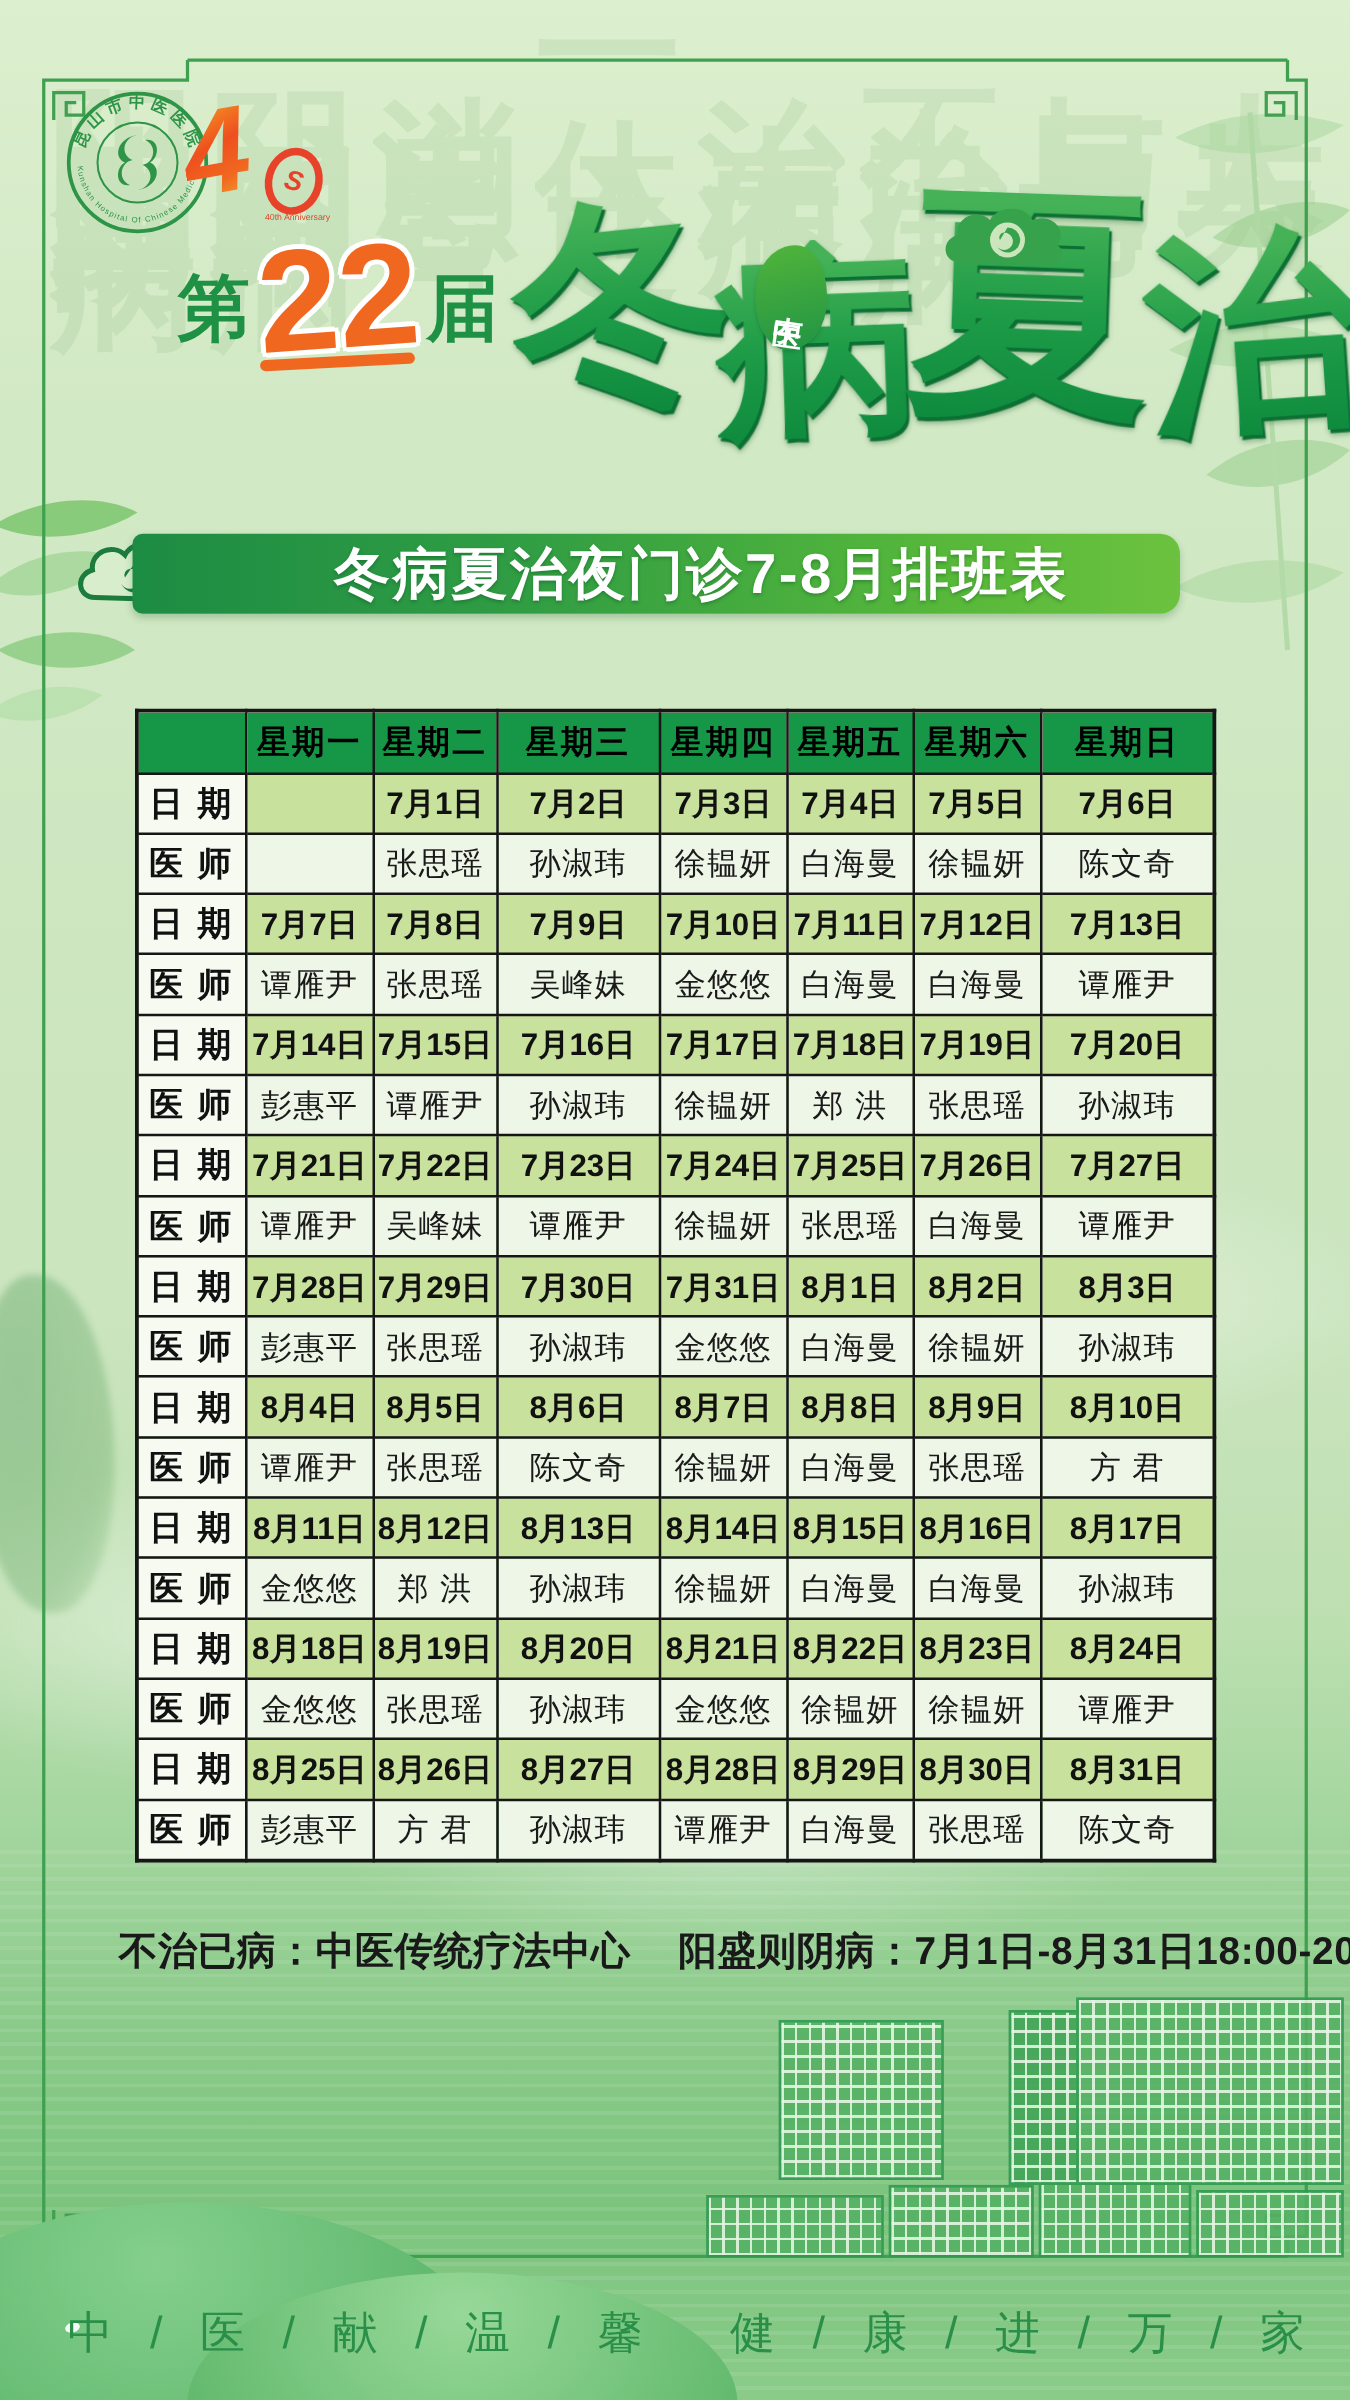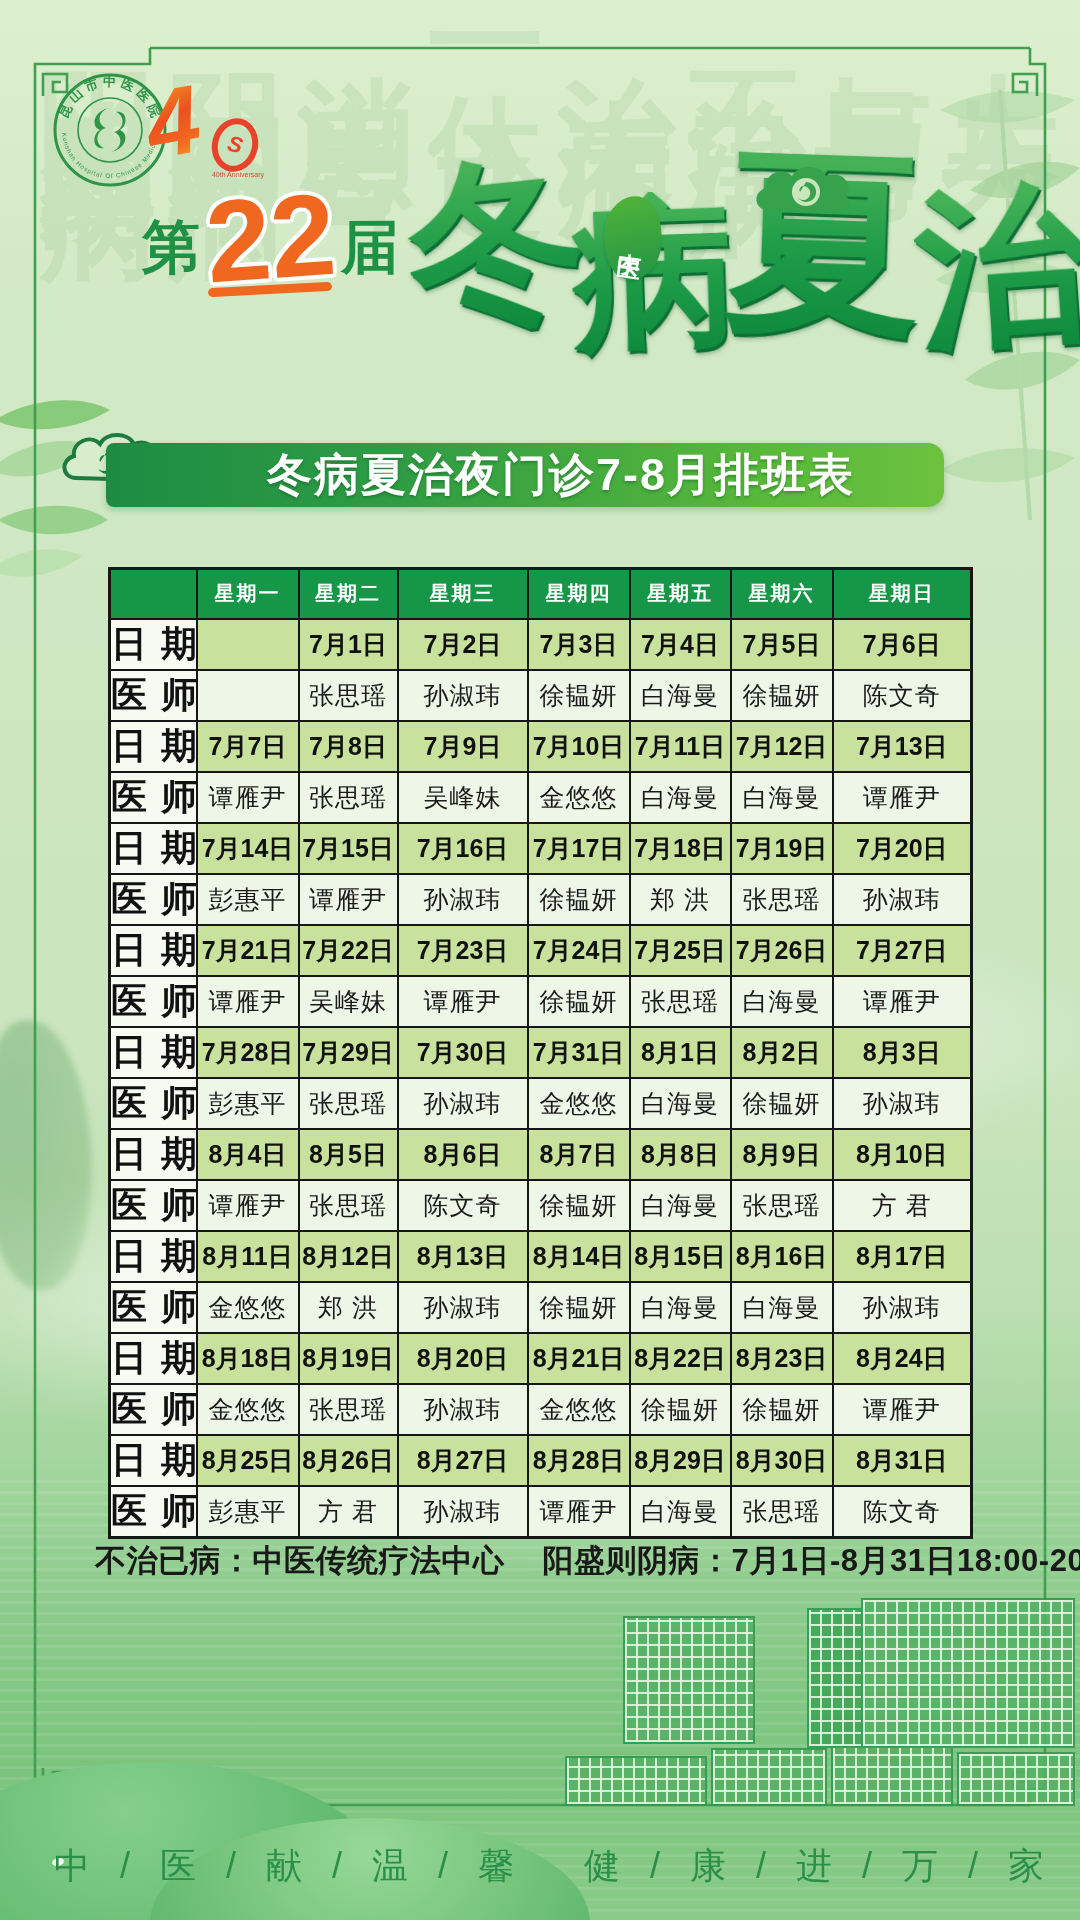--- a/index.html
+++ b/index.html
@@ -77,34 +77,34 @@
     background:linear-gradient(160deg,#53b63a,#1f9245);
     border-radius:50% 50% 50% 50% / 42% 58% 42% 58%;transform:rotate(8deg);
     display:flex;align-items:center;justify-content:center;
     box-shadow:0 2px 3px rgba(20,90,40,.3);}
   .leaf-badge span{writing-mode:vertical-rl;color:#fff;font-size:24px;font-weight:900;letter-spacing:4px;}
   
   .banner{
     position:absolute;left:106px;top:427px;width:838px;height:64px;
     background:linear-gradient(90deg,#1d8c43 0%,#2f9c44 35%,#57b83a 78%,#6cc23f 100%);
     border-radius:8px 16px 16px 8px;display:flex;align-items:center;justify-content:center;
-    padding-left:72px;box-sizing:border-box;box-shadow:0 3px 6px rgba(30,100,50,.25);margin-top:16px;}
+    padding-left:72px;box-sizing:border-box;box-shadow:0 3px 6px rgba(30,100,50,.25);}
   .banner-text{color:#fff;font-size:45px;font-weight:900;letter-spacing:2px;white-space:nowrap;
     text-shadow:0 2px 3px rgba(0,70,25,.35);}
   .banner-cloud{position:absolute;left:58px;top:428px;}
   
   .sched-wrap{position:absolute;left:108px;top:567px;width:862px;height:923px;}
   table.sched{width:862px;height:923px;table-layout:fixed;border-collapse:collapse;}
   table.sched th,table.sched td{
     border:2px solid #161616;text-align:center;vertical-align:middle;
     overflow:hidden;white-space:nowrap;padding:0;}
   table.sched{border:3px solid #161616;}
   tr.hdr-row{height:50px;}
-  tr.hdr-row th{background:#169647;color:#ffffff;font-size:20px;font-weight:900;letter-spacing:2px;}
-  td.lbl{background:#f6faf1;color:#111;font-size:36px;font-weight:900;letter-spacing:2px;margin-top:42px;}
+  tr.hdr-row th{background:#169647;color:#000000;font-size:26px;font-weight:900;letter-spacing:2px;}
+  td.lbl{background:#f6faf1;color:#111;font-size:27px;font-weight:900;letter-spacing:2px;margin-top:42px;}
   tr.date-row td.val{background:#c8e19c;color:#111;font-size:25px;font-weight:700;letter-spacing:0;}
   tr.date-row.heavy td.val{font-weight:700;}
   tr.date-row.heavy td.lbl{font-weight:900;}
   tr.doc-row td.val{background:#edf6e7;color:#1a1a1a;font-size:25px;font-weight:400;letter-spacing:1px;}
   
   .clinic-note{position:absolute;left:95px;top:1540px;font-size:31px;font-weight:700;color:#191919;
     white-space:nowrap;letter-spacing:.5px;}
   .clinic-note .gap{display:inline-block;width:38px;}
   
   .building{position:absolute;left:565px;top:1598px;width:515px;height:212px;opacity:.88;}

